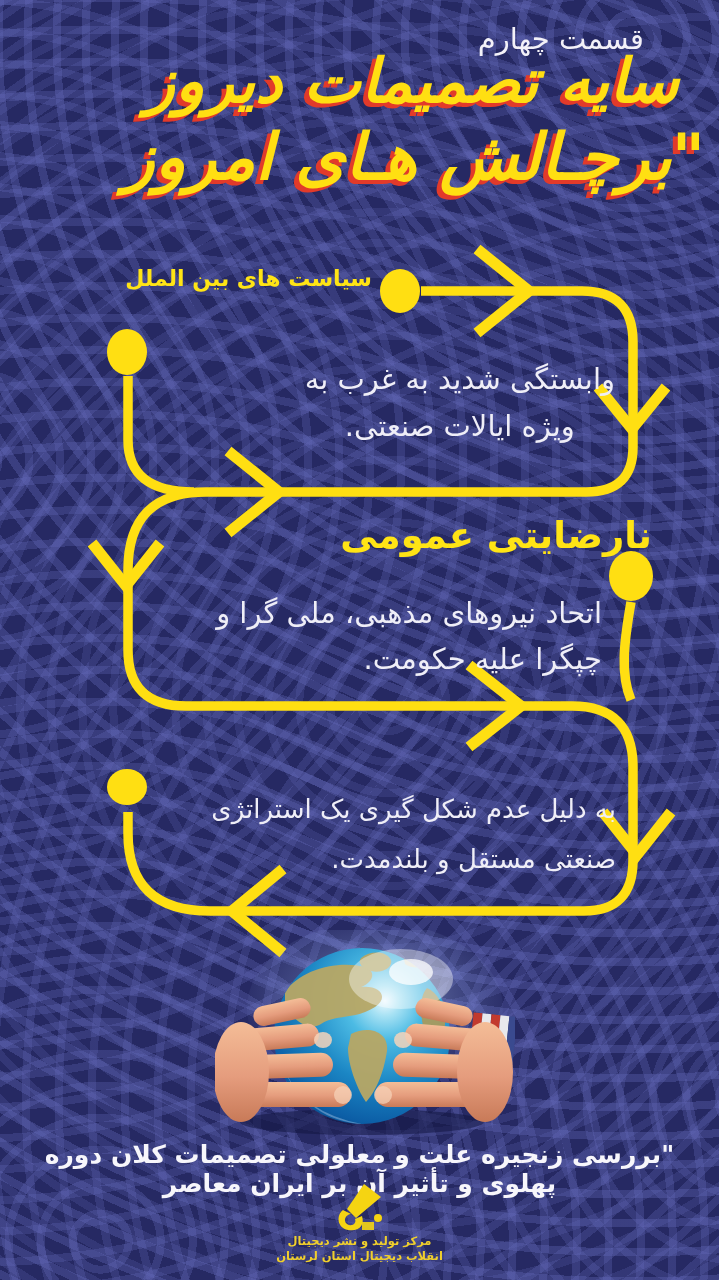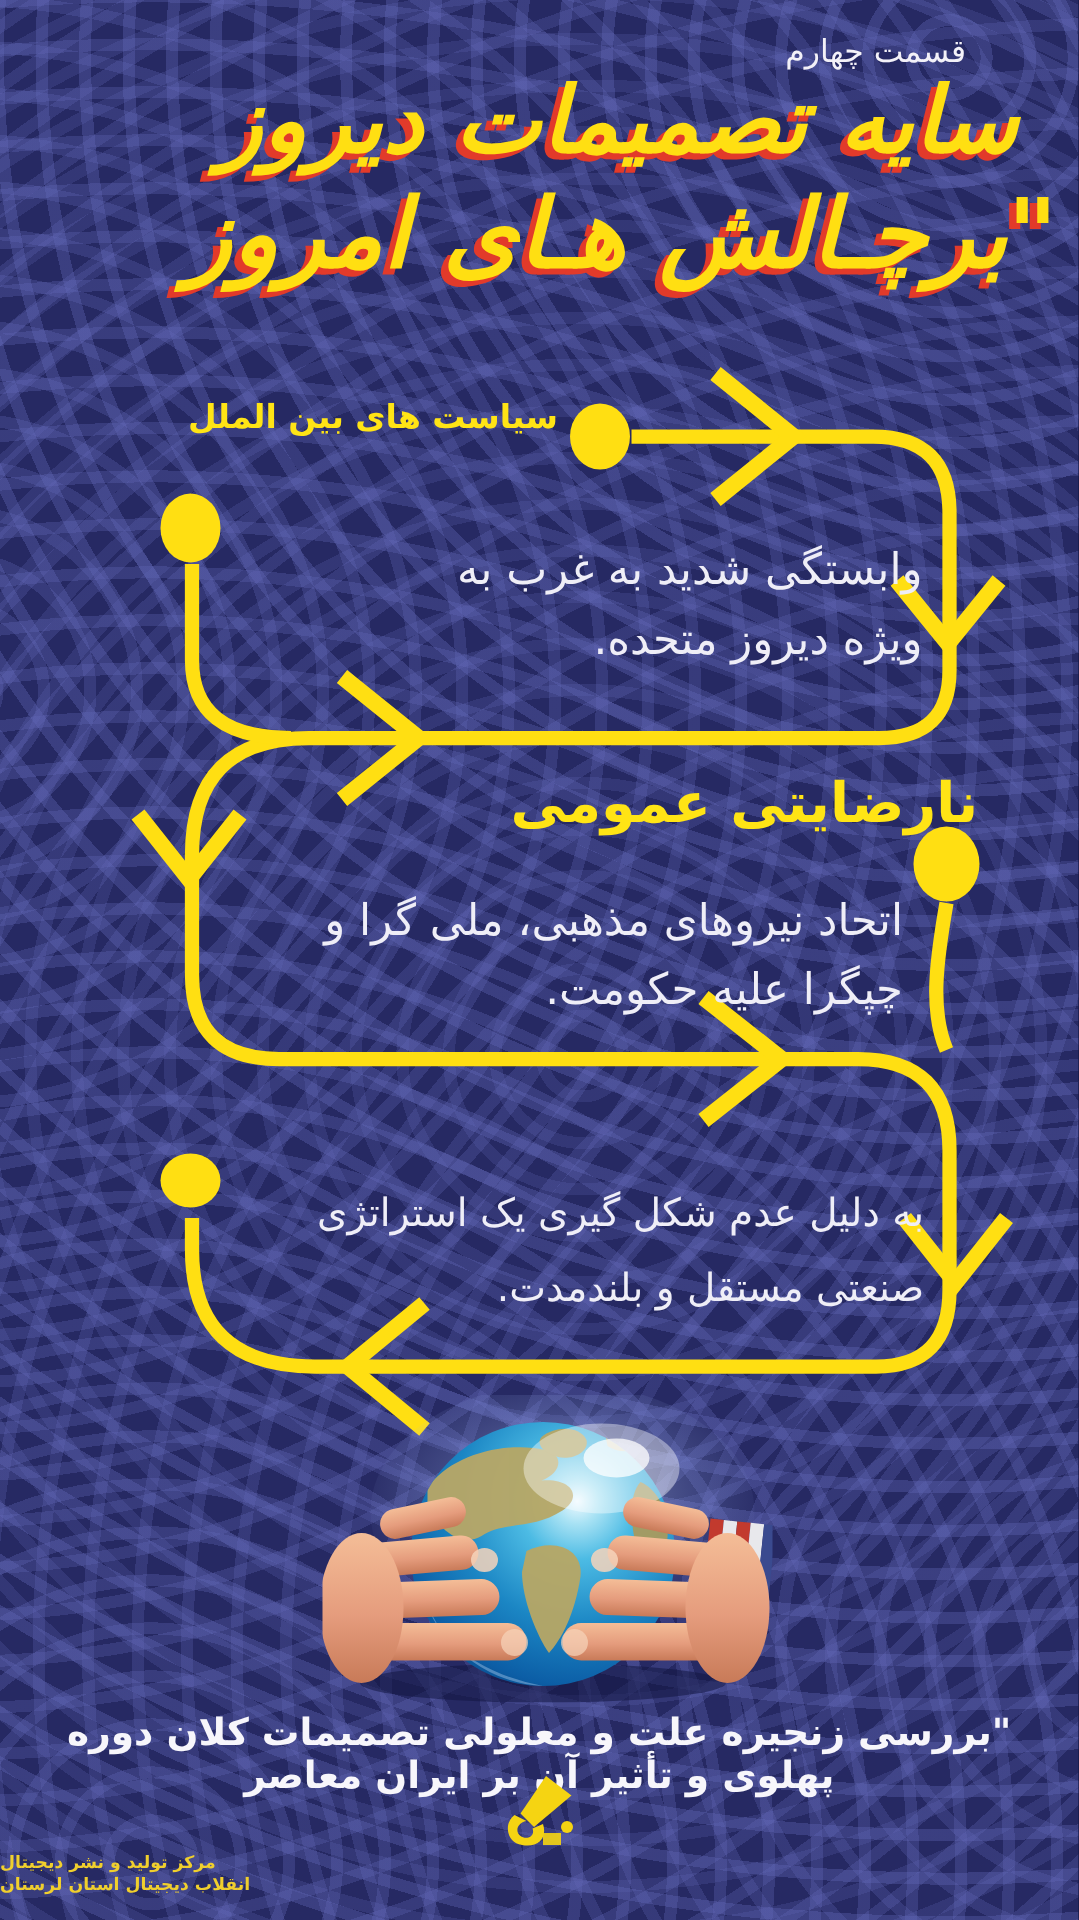--- a/index.html
+++ b/index.html
@@ -11,36 +11,36 @@
       repeating-radial-gradient(circle at -4% 36%, rgba(99,105,185,0) 0 23px, rgba(99,105,185,.28) 23px 31px),
       repeating-radial-gradient(circle at 54% 55%, rgba(99,105,185,0) 0 23px, rgba(99,105,185,.22) 23px 31px),
       repeating-radial-gradient(circle at 14% 97%, rgba(99,105,185,0) 0 24px, rgba(99,105,185,.30) 24px 32px),
       repeating-radial-gradient(circle at 104% 86%,rgba(99,105,185,0) 0 25px, rgba(99,105,185,.26) 25px 33px);
     font-family:"DejaVu Sans", sans-serif;
     direction:rtl;
   }
   .abs{position:absolute;}
   svg{display:block;}
   .flow{position:absolute;left:0;top:0;}
-  .episode{top:22px;right:75px;font-size:21px;font-weight:500;color:#f3f1f8;letter-spacing:0;}
+  .episode{top:22px;right:75px;font-size:29px;font-weight:500;color:#f3f1f8;letter-spacing:0;}
   .title{top:50px;right:14px;text-align:right;color:#ffdf12;font-weight:bold;
          text-shadow:-5px 4px 0 #e23a2a;line-height:1.0;font-style:italic;}
   .title .t1{font-size:61px;margin-right:26px;margin-bottom:14px;}
   .title .t2{font-size:64px;}
   .heading{color:#ffe415;font-weight:bold;}
   .h1{top:266px;right:347px;font-size:22px;}
   .h2{top:514px;right:67px;font-size:37px;margin-left:28px;}
   .h3{top:727px;right:181px;font-size:30px;}
   .body{color:#efeef7;text-align:right;}
-  .b1{top:356px;right:104px;font-size:29px;line-height:47px;}
+  .b1{top:356px;right:104px;font-size:29px;line-height:47px;text-align:center;}
   .b2{top:590px;right:117px;font-size:29px;line-height:46px;}
   .b3{top:784px;right:103px;font-size:26px;line-height:50px;}
   .footer-caption{top:1140px;left:6px;right:6px;text-align:center;color:#f7f6fb;
                   font-size:25px;font-weight:bold;}
-  .logo{top:1182px;left:0;right:0;text-align:left;color:#f5d428;}
+  .logo{top:1182px;left:0;right:0;text-align:center;color:#f5d428;}
   .logo .mark{margin:0 auto;}
   .logo .l1,.logo .l2{font-size:11.5px;font-weight:bold;line-height:15px;color:#f0cf2d;}
   .globe-wrap{left:215px;top:930px;width:300px;height:205px;}
 </style>
 </head>
 <body>
 
 <div class="poster">
 
   <svg class="flow" width="719" height="1280" viewBox="0 0 719 1280">
@@ -70,21 +70,21 @@
 
   <div class="abs episode">قسمت چهارم</div>
   <div class="abs title">
     <div class="t1">سایه تصمیمات دیروز</div>
     <div class="t2">"برچـالش هـای امروز</div>
   </div>
 
   <div class="abs heading h1">سیاست های بین الملل</div>
   <div class="abs body b1">
     <div>وابستگی شدید به غرب به</div>
-    <div>ویژه دیروز متحده.</div>
+    <div>ویژه ایالات صنعتی.</div>
   </div>
 
   <div class="abs heading h2">نارضایتی عمومی</div>
   <div class="abs body b2">
     <div>اتحاد نیروهای مذهبی، ملی گرا و</div>
     <div>چپگرا علیه حکومت.</div>
   </div>
 
   <div class="abs body b3">
     <div>به دلیل عدم شکل گیری یک استراتژی</div>

